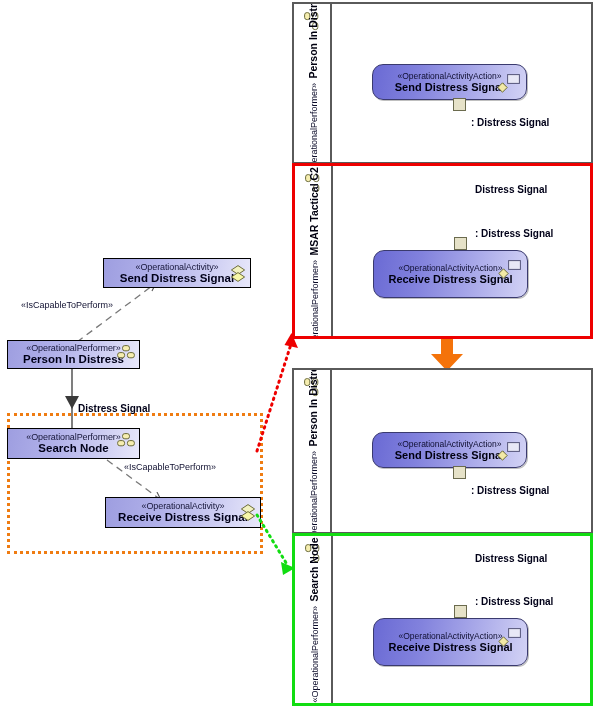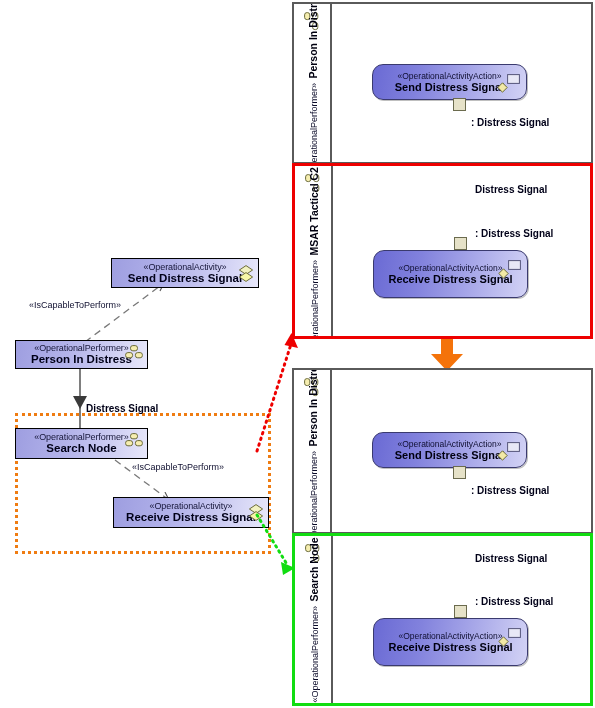--- a/index.html
+++ b/index.html
@@ -77,21 +77,21 @@
        border:1px solid #6b6b4e;box-sizing:border-box;}
 
   svg.olay{position:absolute;left:0;top:0;width:595px;height:708px;
            pointer-events:none;overflow:visible;}
 </style>
 </head>
 <body>
 
 <div id="root">
 
-  <div class="abs" style="left:12px;top:0;width:285px;height:708px;">
+  <div class="abs" style="left:4px;top:0;width:285px;height:708px;">
 
     <div class="dotframe" style="left:3px;top:413px;width:256px;height:141px;"></div>
 
     <svg class="olay">
       <defs>
         <marker id="openArrow" markerWidth="12" markerHeight="12" refX="9" refY="4" orient="auto" markerUnits="userSpaceOnUse">
           <path d="M1,0 L9,4 L1,8" fill="none" stroke="#555555" stroke-width="1.1"></path>
         </marker>
         <marker id="solidArrow" markerWidth="11" markerHeight="11" refX="5" refY="8" orient="auto" markerUnits="userSpaceOnUse">
           <path d="M0,0 L10,0 L5,9 Z" fill="#3a3a3a"></path>

